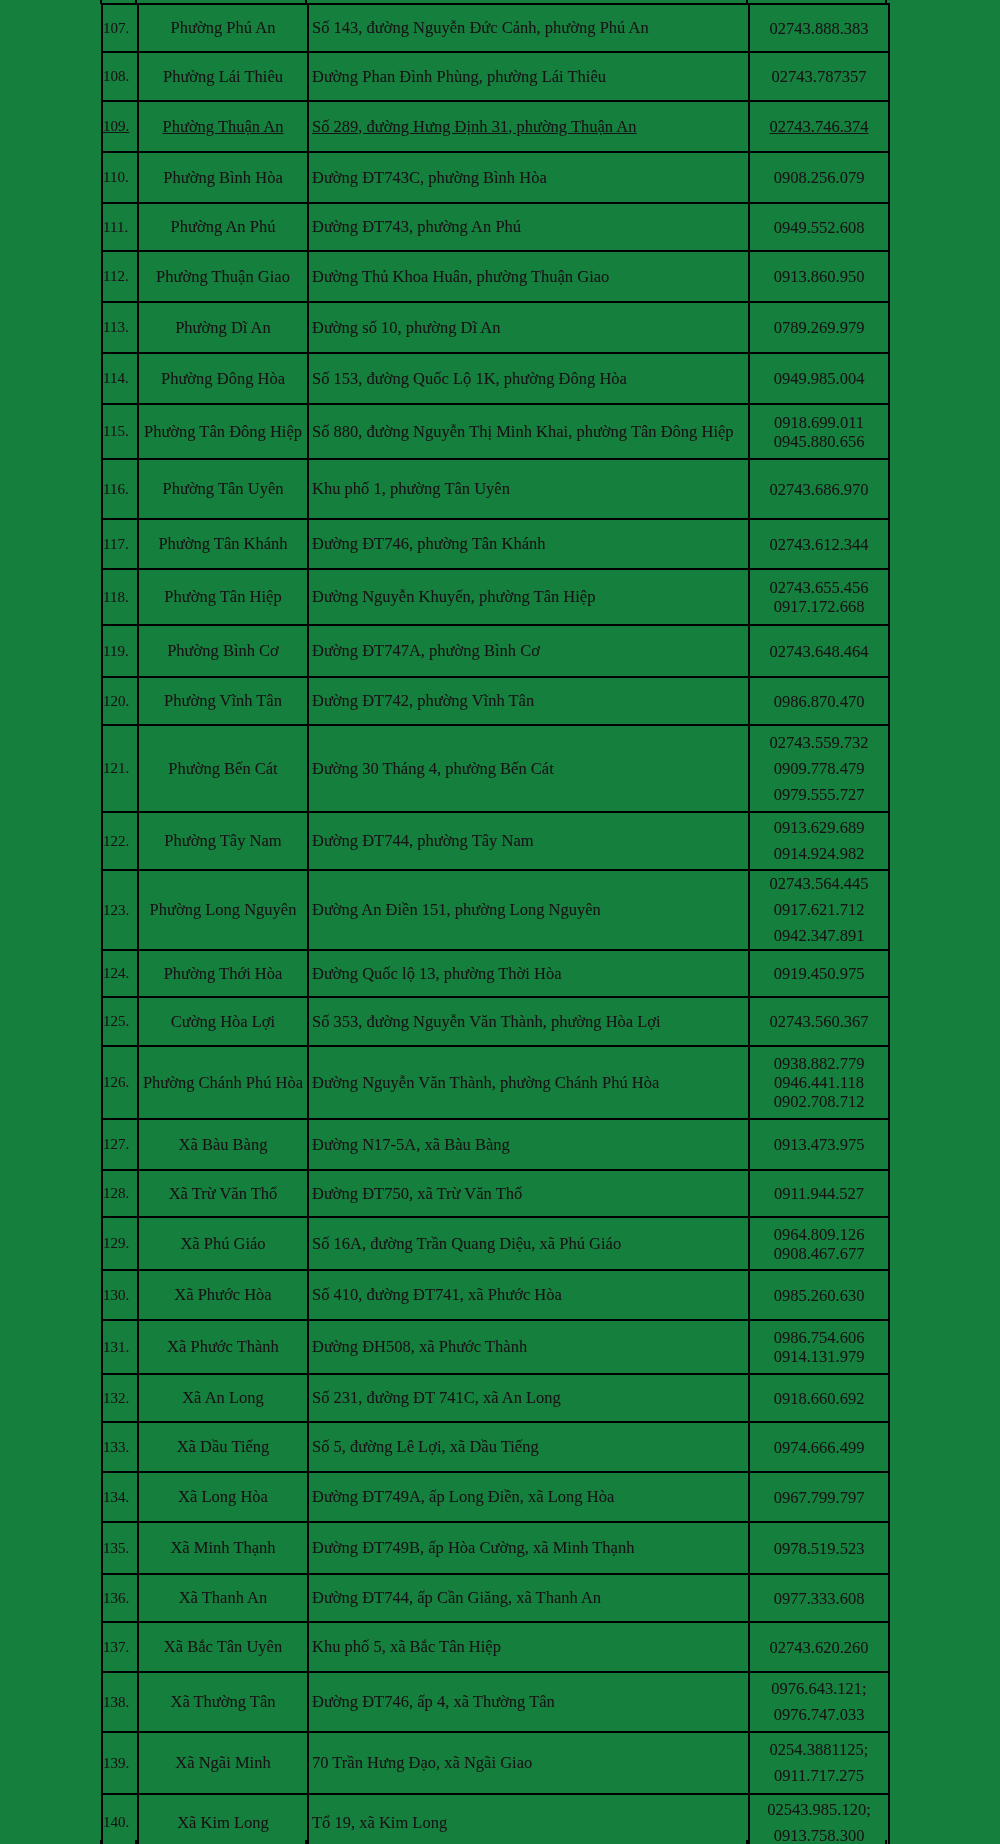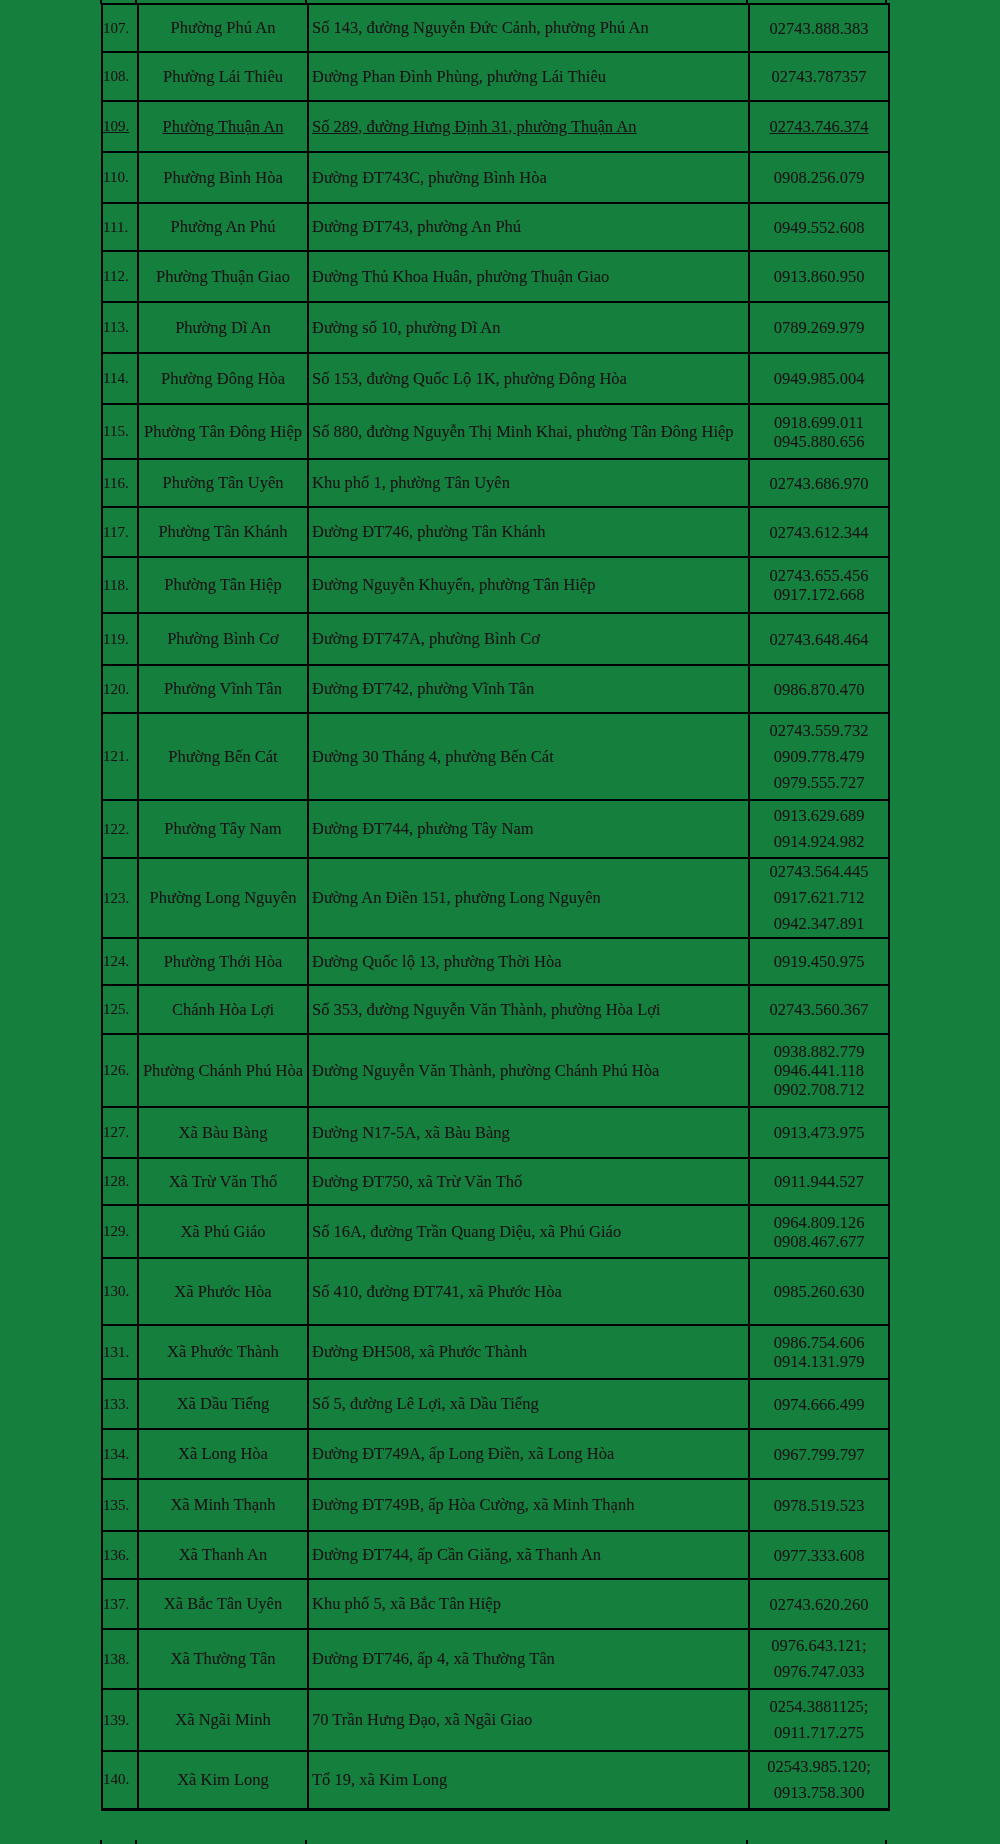--- a/index.html
+++ b/index.html
@@ -158,21 +158,21 @@
   </tr>
         <tr class="tight" style="height: 55px;">
     <td class="c-no">115.</td>
     <td class="c-name">Phường Tân Đông Hiệp</td>
     <td class="c-addr">Số 880, đường Nguyễn Thị Minh Khai, phường Tân Đông Hiệp</td>
     <td class="c-phone">
             <span class="phone-line">0918.699.011</span>
             <span class="phone-line">0945.880.656</span>
           </td>
   </tr>
-        <tr style="height: 48px;">
+        <tr style="height: 60px;">
     <td class="c-no">116.</td>
     <td class="c-name">Phường Tân Uyên</td>
     <td class="c-addr">Khu phố 1, phường Tân Uyên</td>
     <td class="c-phone">
             <span class="phone-line">02743.686.970</span>
           </td>
   </tr>
         <tr style="height: 50px;">
     <td class="c-no">117.</td>
     <td class="c-name">Phường Tân Khánh</td>
@@ -238,21 +238,21 @@
         <tr style="height: 47px;">
     <td class="c-no">124.</td>
     <td class="c-name">Phường Thới Hòa</td>
     <td class="c-addr">Đường Quốc lộ 13, phường Thời Hòa</td>
     <td class="c-phone">
             <span class="phone-line">0919.450.975</span>
           </td>
   </tr>
         <tr style="height: 49px;">
     <td class="c-no">125.</td>
-    <td class="c-name">Chánh Hòa Lợi</td>
+    <td class="c-name">Cường Hòa Lợi</td>
     <td class="c-addr">Số 353, đường Nguyễn Văn Thành, phường Hòa Lợi</td>
     <td class="c-phone">
             <span class="phone-line">02743.560.367</span>
           </td>
   </tr>
         <tr class="tight" style="height: 73px;">
     <td class="c-no">126.</td>
     <td class="c-name">Phường Chánh Phú Hòa</td>
     <td class="c-addr">Đường Nguyễn Văn Thành, phường Chánh Phú Hòa</td>
     <td class="c-phone">
@@ -279,35 +279,43 @@
   </tr>
         <tr class="tight" style="height: 53px;">
     <td class="c-no">129.</td>
     <td class="c-name">Xã Phú Giáo</td>
     <td class="c-addr">Số 16A, đường Trần Quang Diệu, xã Phú Giáo</td>
     <td class="c-phone">
             <span class="phone-line">0964.809.126</span>
             <span class="phone-line">0908.467.677</span>
           </td>
   </tr>
-        <tr style="height: 67px;">
+        <tr style="height: 50px;">
     <td class="c-no">130.</td>
     <td class="c-name">Xã Phước Hòa</td>
     <td class="c-addr">Số 410, đường ĐT741, xã Phước Hòa</td>
     <td class="c-phone">
             <span class="phone-line">0985.260.630</span>
           </td>
   </tr>
         <tr class="tight" style="height: 54px;">
     <td class="c-no">131.</td>
     <td class="c-name">Xã Phước Thành</td>
     <td class="c-addr">Đường ĐH508, xã Phước Thành</td>
     <td class="c-phone">
             <span class="phone-line">0986.754.606</span>
             <span class="phone-line">0914.131.979</span>
+          </td>
+  </tr>
+        <tr style="height: 48px;">
+    <td class="c-no">132.</td>
+    <td class="c-name">Xã An Long</td>
+    <td class="c-addr">Số 231, đường ĐT 741C, xã An Long</td>
+    <td class="c-phone">
+            <span class="phone-line">0918.660.692</span>
           </td>
   </tr>
         <tr style="height: 50px;">
     <td class="c-no">133.</td>
     <td class="c-name">Xã Dầu Tiếng</td>
     <td class="c-addr">Số 5, đường Lê Lợi, xã Dầu Tiếng</td>
     <td class="c-phone">
             <span class="phone-line">0974.666.499</span>
           </td>
   </tr>

